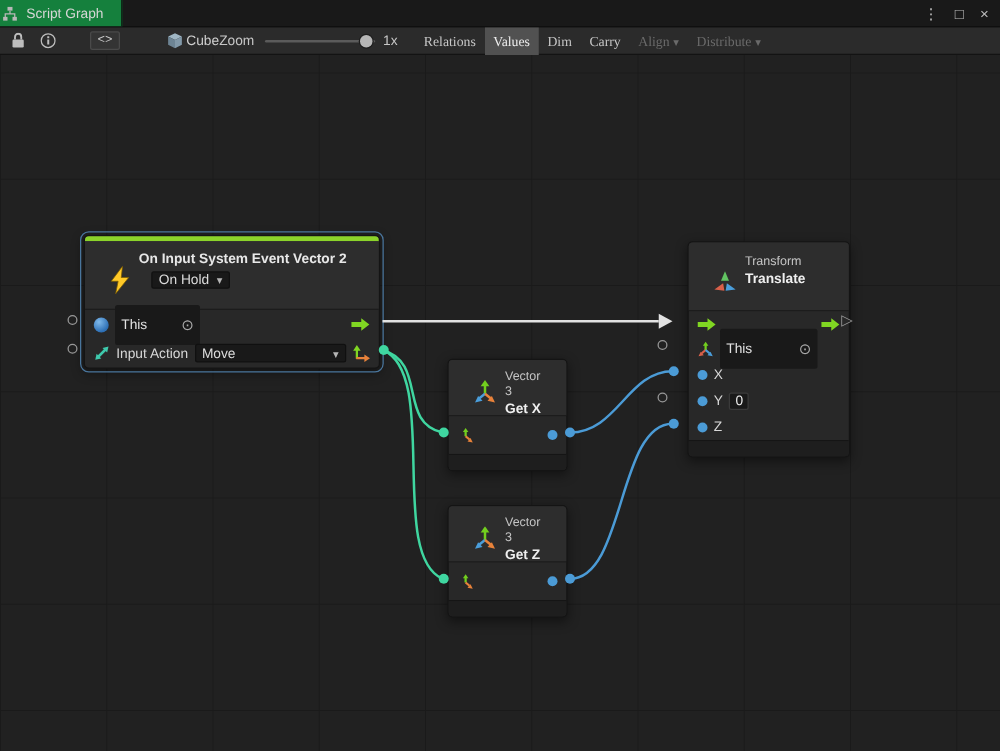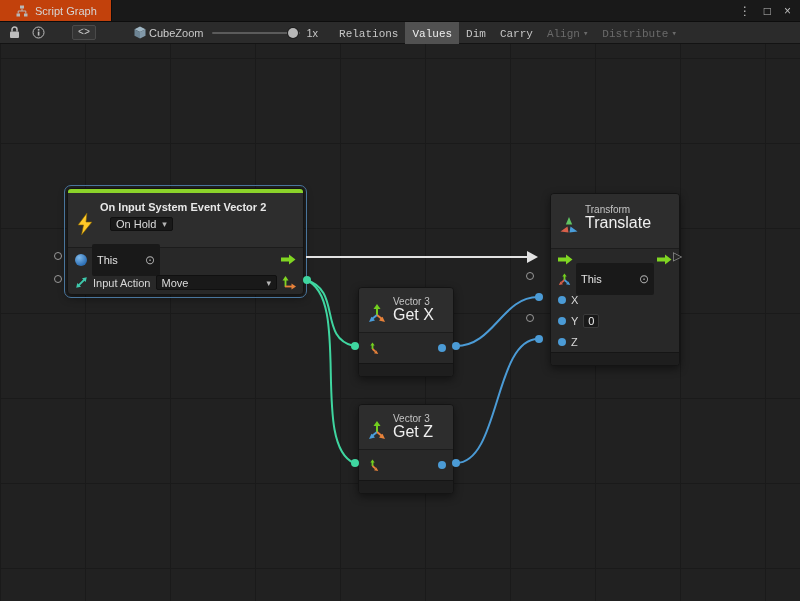--- a/index.html
+++ b/index.html
@@ -2,65 +2,65 @@
 <html><head>
 <meta charset="utf-8">
 <style>
   *{box-sizing:border-box;margin:0;padding:0}
   html,body{width:800px;height:601px;overflow:hidden}
   body{background:#191919;font-family:"Liberation Sans",sans-serif;font-size:11px;color:#c9c9c9}
   .window{width:800px;height:601px;display:flex;flex-direction:column}
 
   
   .titlebar{flex:0 0 22px;height:22px;background:#191919;display:flex;align-items:stretch;border-bottom:1px solid #0d0d0d}
-  .tab{display:inline-flex;align-items:center;gap:5px;background:#c2410c;padding:0 14px 0 14px;font-size:11px;color:#d6d6d6;border-right:1px solid #0d0d0d}
+  .tab{display:inline-flex;align-items:center;gap:5px;background:#15803d;padding:0 14px 0 0;font-size:11px;color:#d6d6d6;border-right:1px solid #0d0d0d}
   .win-controls{margin-left:auto;display:flex;align-items:center;gap:13px;padding-right:9px;color:#bdbdbd;font-size:12px}
   .win-controls span{line-height:1;cursor:default}
 
   
   .toolbar{flex:0 0 22px;height:22px;background:#2b2b2b;border-bottom:1px solid #131313;display:flex;align-items:center;padding:0 4px;color:#c6c6c6}
   .tb-icon{display:inline-flex;align-items:center;justify-content:center;width:16px;height:16px}
   .lockwrap{margin-left:2px}
   .infowrap{margin-left:8px}
   .code-btn{margin-left:26px;border:1px solid #4a4a4a;border-radius:2px;background:#343434;padding:0 5px;height:15px;line-height:13px;font-size:10px;color:#cccccc;font-family:"Liberation Mono",monospace}
   .target{display:inline-flex;align-items:center;gap:1px;margin-left:36px;color:#cfcfcf}
   .zoom-label{}
   .slider{position:relative;width:88px;height:12px;margin-left:9px}
   .slider .track{position:absolute;left:0;right:0;top:5px;height:2px;background:#5b5b5b;border-radius:1px}
   .slider .knob{position:absolute;left:76px;top:1px;width:10px;height:10px;border-radius:50%;background:#b6b6b6;box-shadow:0 0 0 1px #1d1d1d}
   .zoom-value{margin-left:6px}
   .tb-buttons{display:flex;margin-left:14px;height:22px}
-  .tb-buttons button,.tb-right button{background:transparent;border:none;color:#c6c6c6;font-size:11px;font-family:Liberation Mono, monospace;padding:12px 7px;height:22px;display:inline-flex;align-items:center;gap:3px;cursor:default;white-space:nowrap}
+  .tb-buttons button,.tb-right button{background:transparent;border:none;color:#c6c6c6;font-size:11px;font-family:Liberation Serif, serif;padding:12px 7px;height:22px;display:inline-flex;align-items:center;gap:3px;cursor:default;white-space:nowrap}
   button.active{background:#515151;color:#eeeeee}
   button.disabled{color:#6a6a6a}
   button .caret{font-size:9px}
   .tb-right{margin-left:auto;display:flex;height:22px}
 
   
   .canvas{position:relative;flex:1;overflow:hidden;background-color:#212121;
     background-image:linear-gradient(to right,#1a1a1a 1px,transparent 1px),linear-gradient(to bottom,#1a1a1a 1px,transparent 1px);
     background-size:85px 85px,85px 85px;background-position:0 0,0 14px}
   .wires{position:absolute;left:0;top:0;z-index:5;pointer-events:none}
   .wire-white{stroke:#e2e2e2;stroke-width:2;fill:none}
   .wire-teal{stroke:#3fd6a0;stroke-width:2;fill:none}
   .wire-blue{stroke:#4b9bd6;stroke-width:2;fill:none}
   .dot-teal{fill:#3fd6a0}.dot-blue{fill:#4b9bd6}
 
   
   .node{position:absolute;z-index:1;background:#282828;border:1px solid #141414;border-radius:4px;box-shadow:0 3px 9px rgba(0,0,0,.45);color:#d8d8d8}
   .node.selected{outline:1px solid #49759c;outline-offset:2px}
   .accent{height:4px;background:#8bd32a;border-radius:3px 3px 0 0}
-  .nhead{display:flex;gap:6px;background:#2d2d2d;padding:8px 8px 0;border-radius:3px 3px 0 0}
+  .nhead{display:flex;gap:6px;background:#2d2d2d;padding:8px 19px 0;border-radius:3px 3px 0 0}
   .node.event .nhead{border-radius:0;height:54px}
   .node.translate .nhead{height:54px;padding-top:10px}
   .node.small .nhead{height:44px}
   .htxt{display:flex;flex-direction:column;min-width:0}
   .ntitle{font-weight:bold;color:#e8e8e8;font-size:11px;white-space:nowrap}
   .ntype{font-size:10px;color:#c4c4c4;line-height:12px}
-  .nname{font-size:16px;color:#efefef;font-weight:normal;line-height:14px}
+  .nname{font-size:11px;color:#efefef;font-weight:bold;line-height:14px}
   .nbody{border-top:1px solid #1c1c1c}
   .prow{display:flex;align-items:center;gap:5px;padding:0 7px}
   .node.event .prow{height:23px}
   .trow{height:20px}
   .trow3{height:21px}
   .vrow{height:31px;border-top:1px solid #1c1c1c}
   .dropdown{background:#191919;border:1px solid #101010;border-radius:2px;height:15px;display:inline-flex;align-items:center;padding:0 5px;gap:6px;color:#dcdcdc;white-space:nowrap}
   .dropdown .caret{font-size:9px;color:#b5b5b5;margin-left:auto}
   .mode-dd{margin:4px 0 16px 10px;align-self:flex-start}
   .grow{flex:1}

